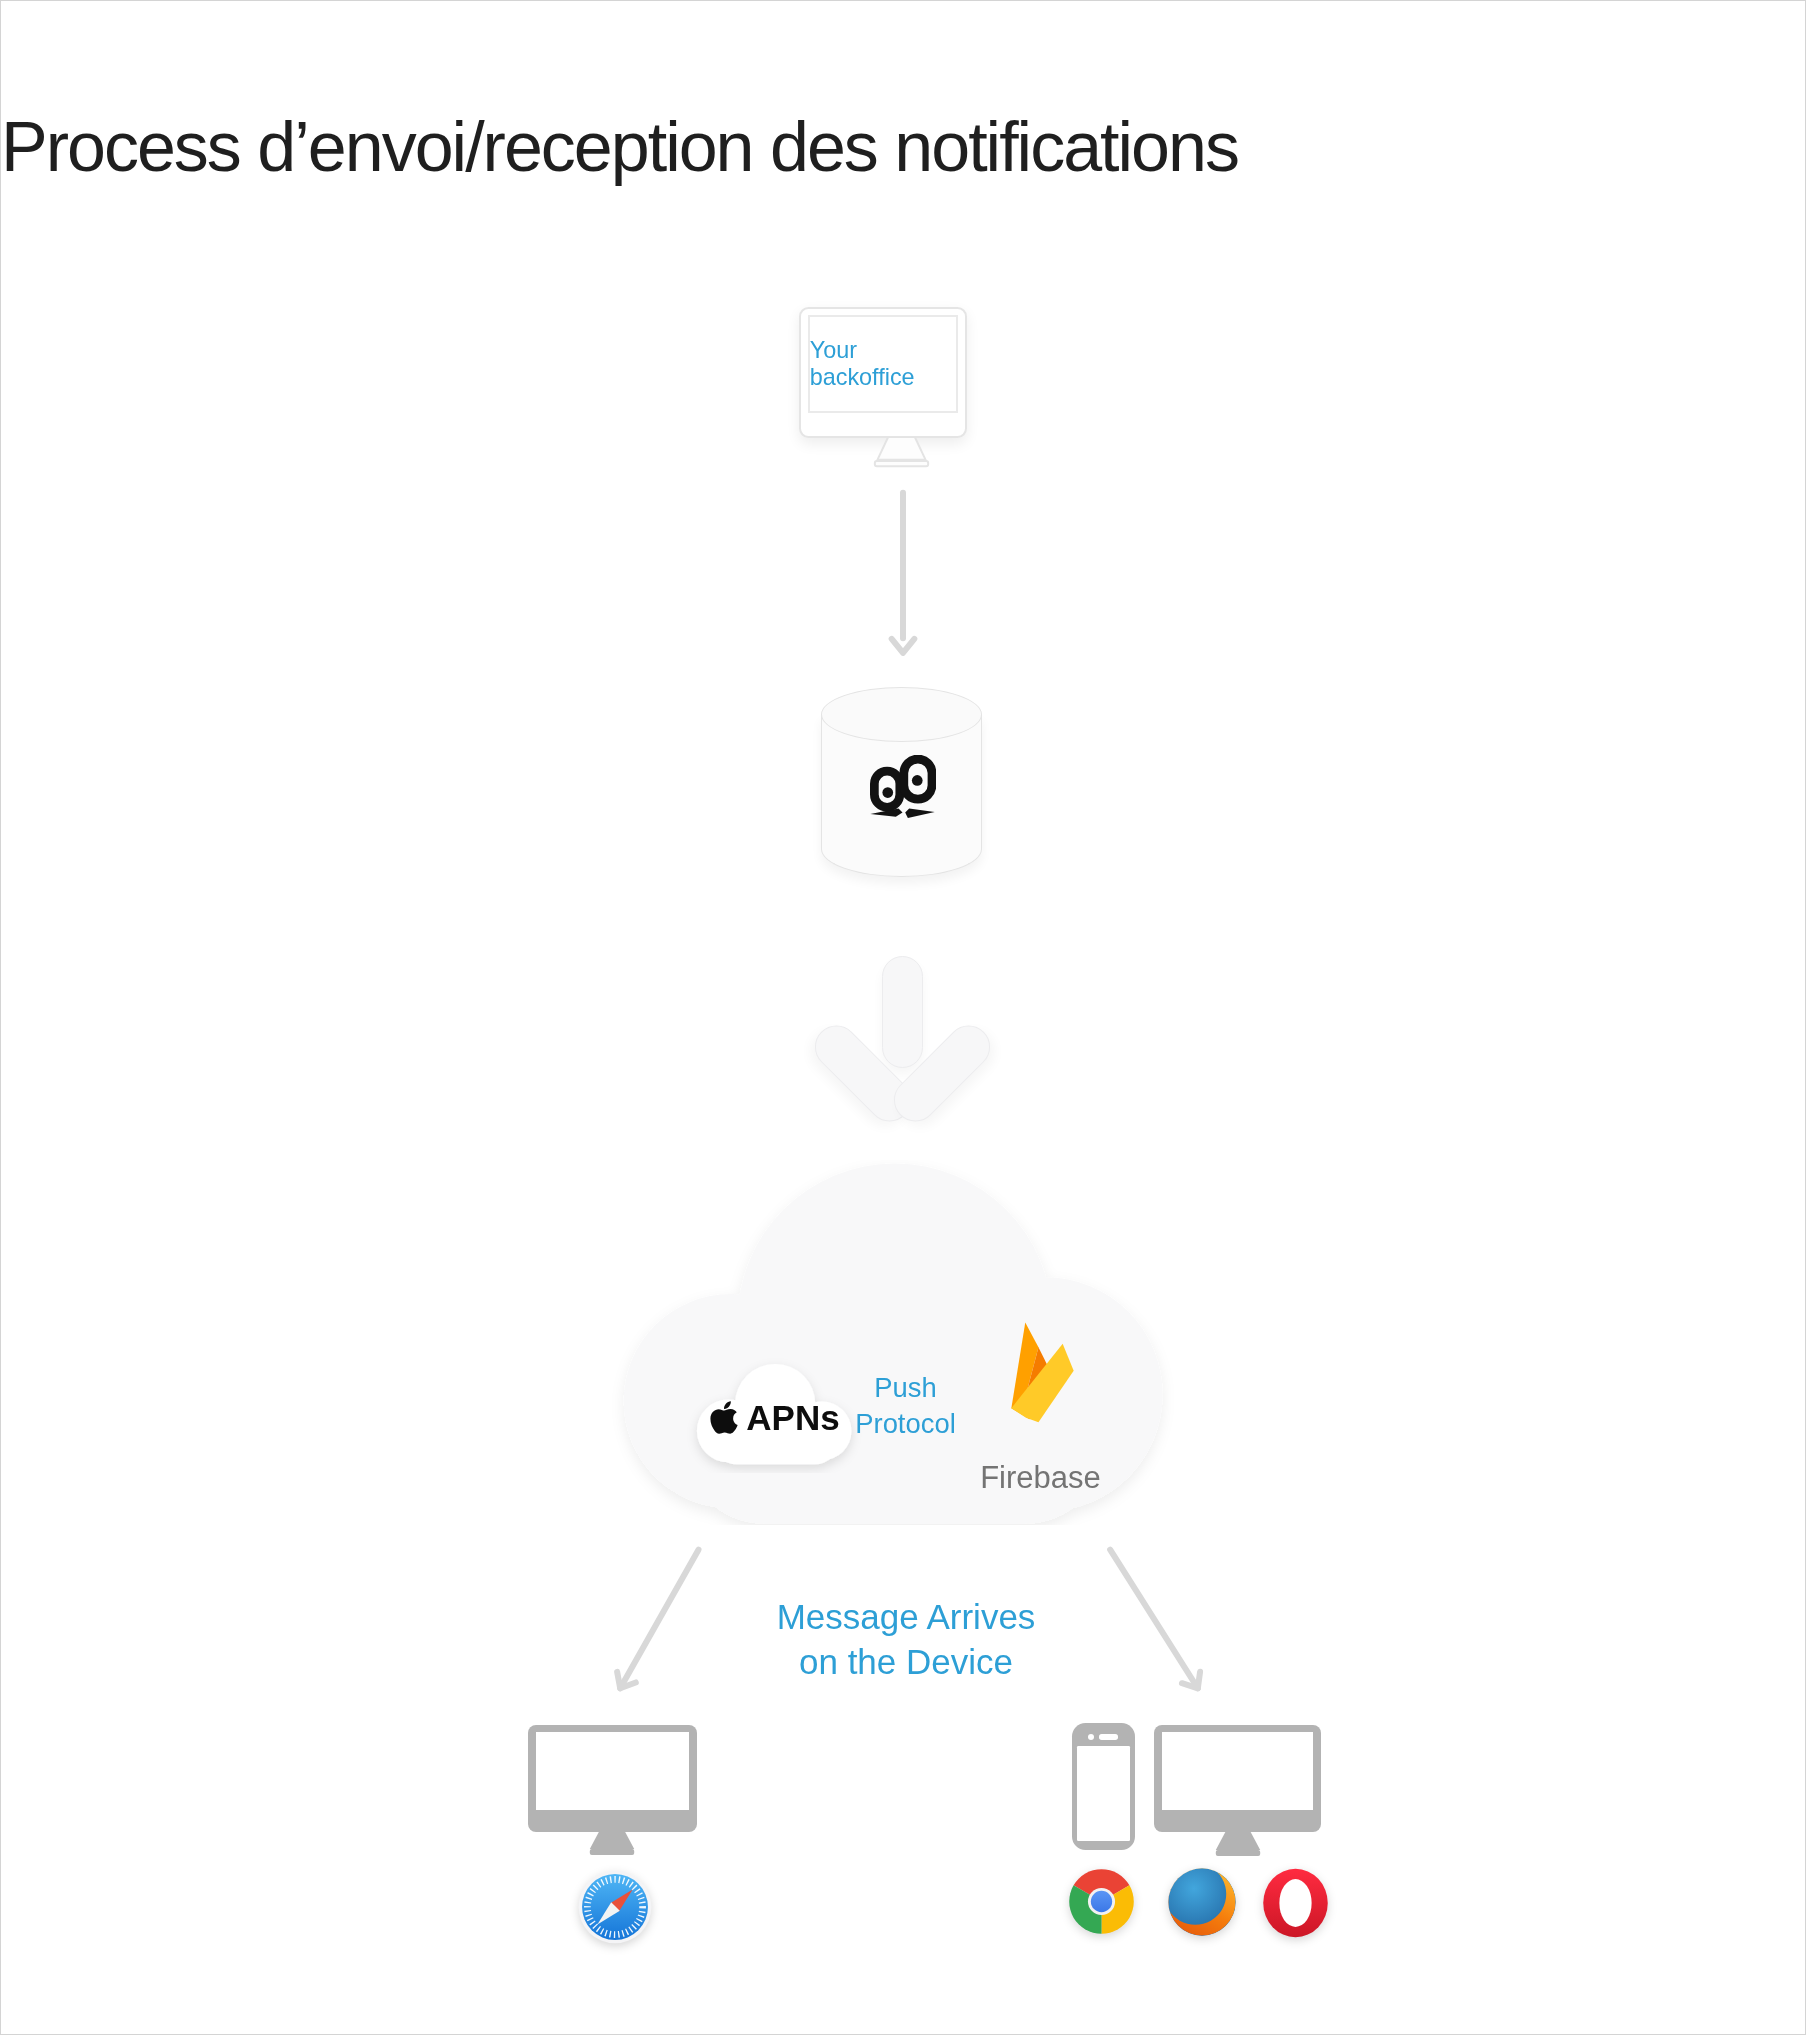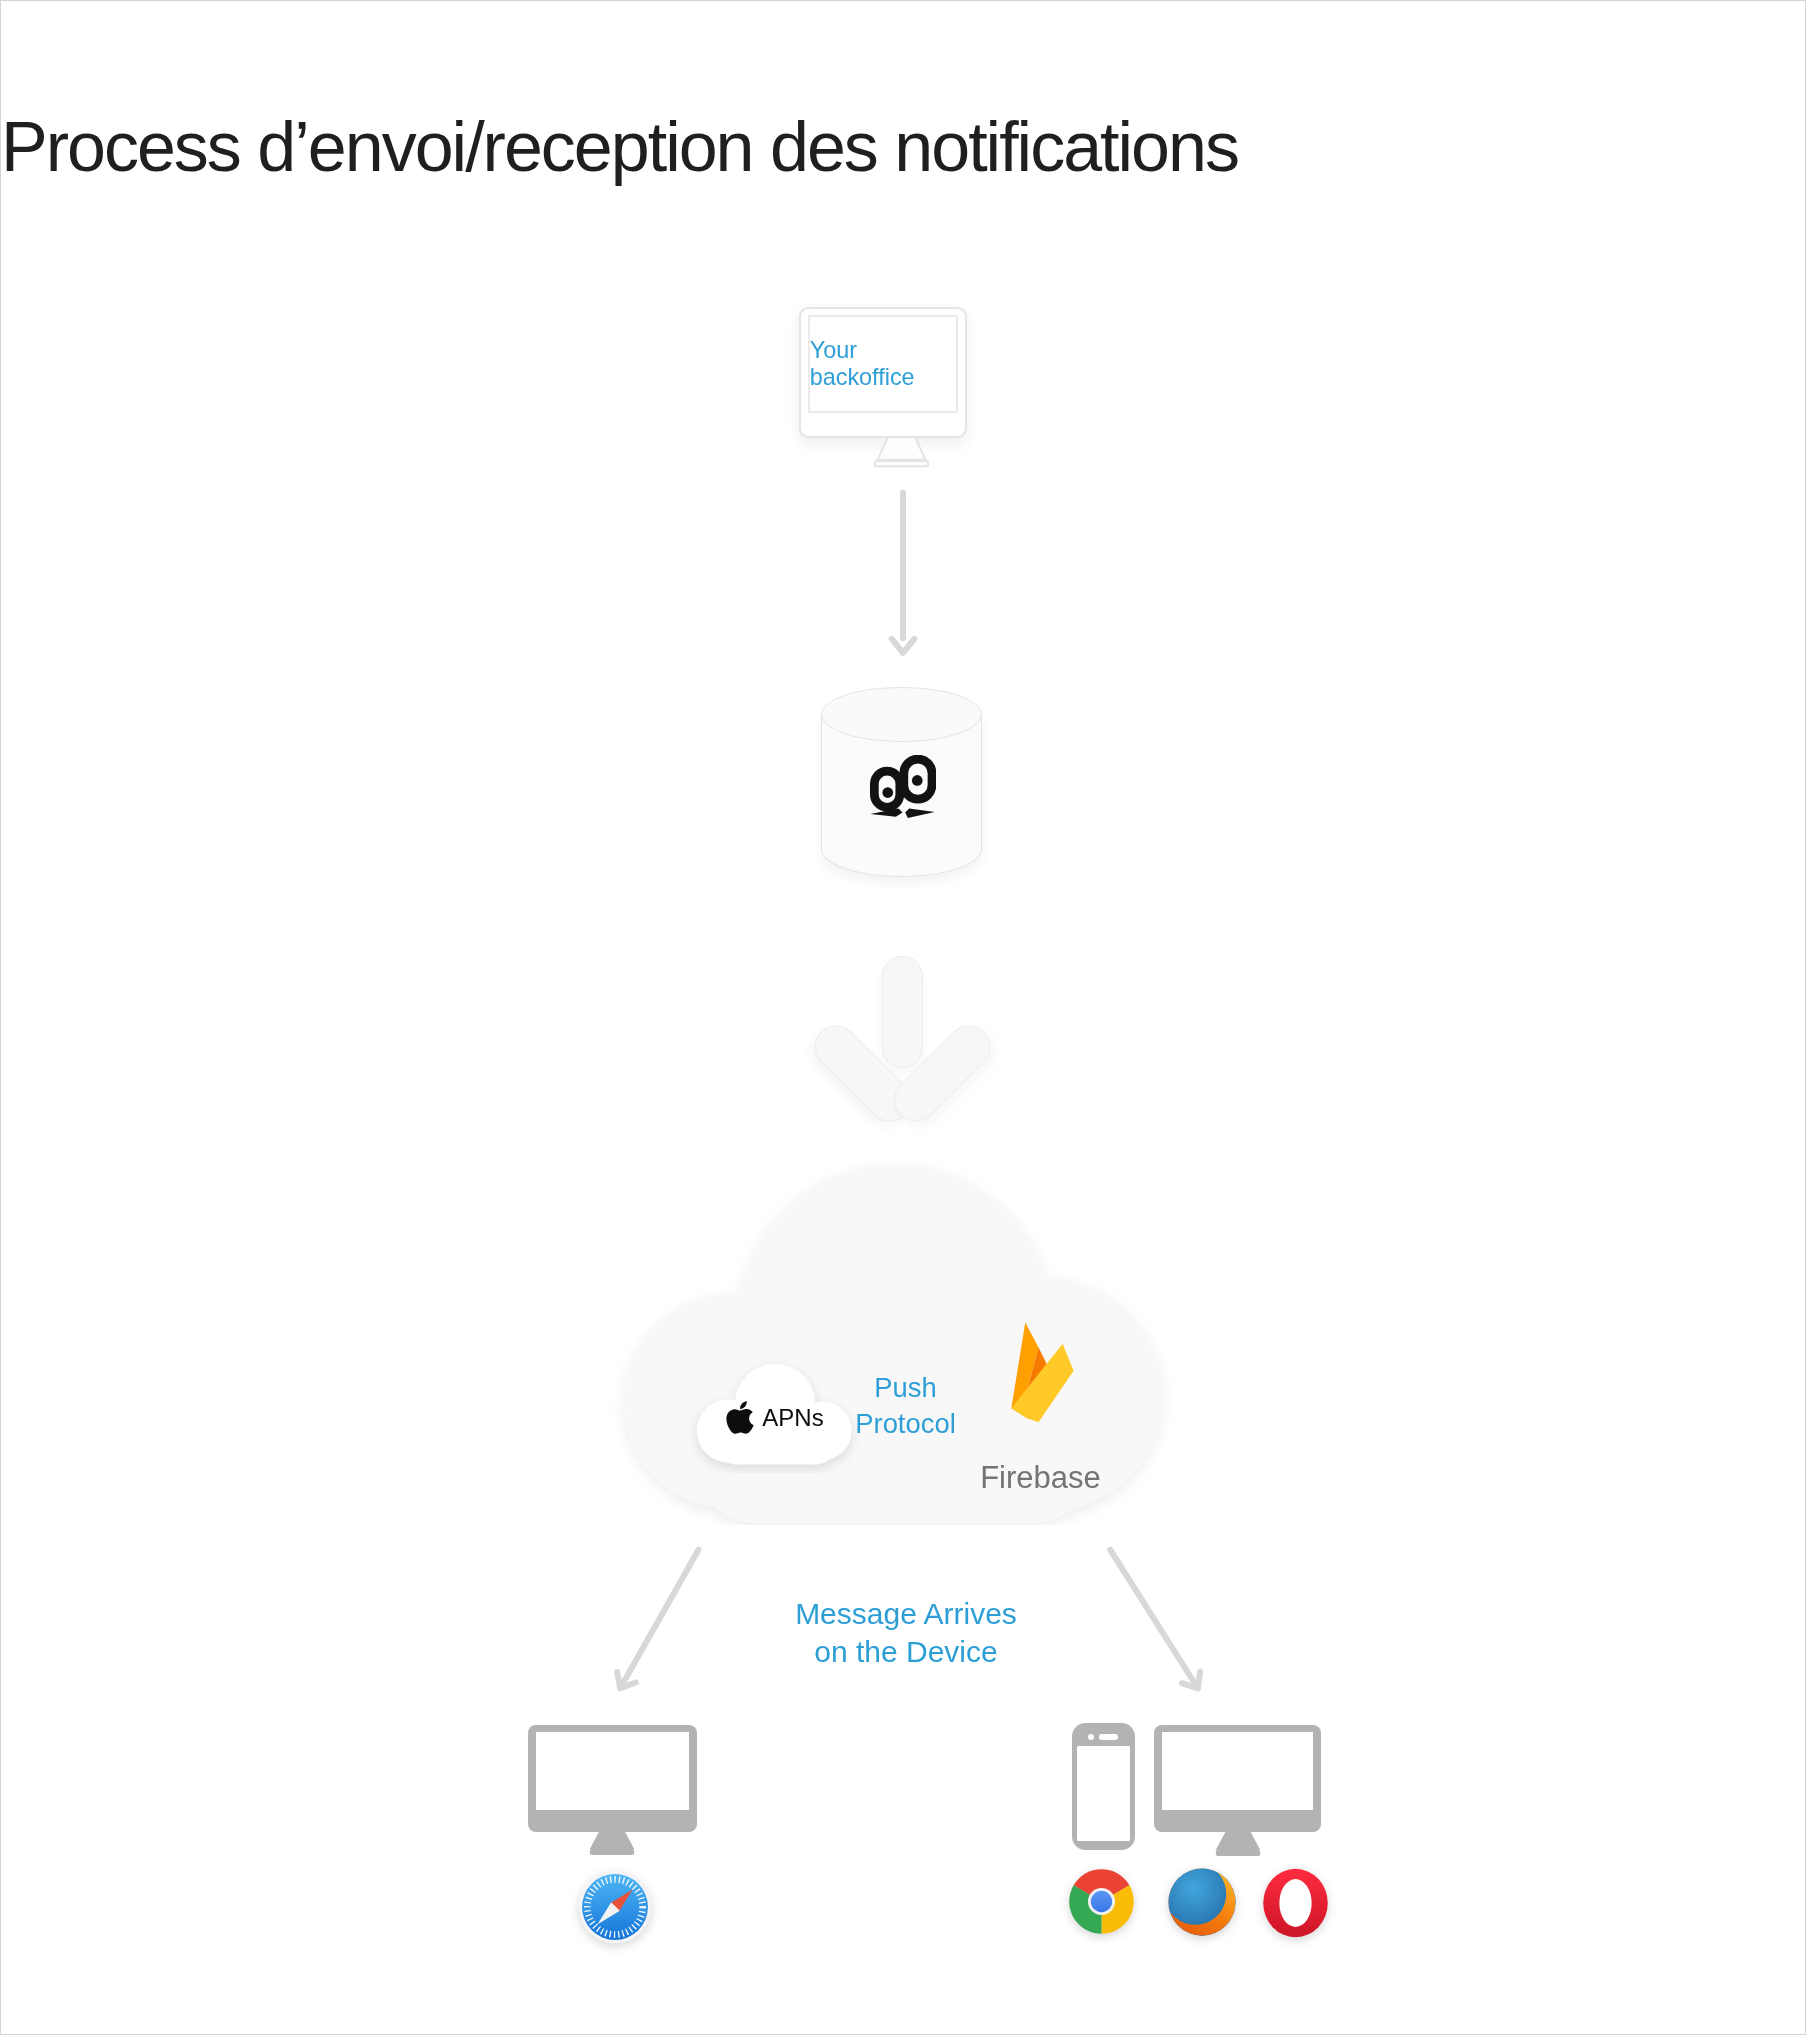--- a/index.html
+++ b/index.html
@@ -55,29 +55,29 @@
   .cloud-shape{position:absolute;left:606px;top:1159px;}
   .ps-label{
     position:absolute;left:804px;top:1369px;width:201px;text-align:center;
     font-size:27.4px;line-height:1.32;color:#2d9fd6;
   }
   .apns-cloud{position:absolute;left:679px;top:1355px;}
   .apns-row{
     position:absolute;left:692px;top:1397px;width:164px;height:39px;
     display:flex;align-items:center;justify-content:center;gap:8px;
   }
-  .apns-label{font-size:24px;font-weight:400;color:#0d0d0d;}
+  .apns-label{font-size:35px;font-weight:700;color:#0d0d0d;}
   .firebase-flame{position:absolute;left:992px;top:1317px;}
   .firebase-label{
     position:absolute;left:959px;top:1420px;width:161px;text-align:center;
     font-size:31px;color:#747474;margin-top:39px;
   }
   .message-label{
     position:absolute;left:771px;top:1594px;width:268px;text-align:center;
-    font-size:30px;line-height:1.28;color:#2d9fd6;
+    font-size:35px;line-height:1.28;color:#2d9fd6;
   }
   
   .dev-monitor{position:absolute;background:#b3b3b3;border-radius:8px;}
   .dev-screen{position:absolute;left:8px;top:7.4px;right:8px;bottom:22px;background:#fff;}
   .dev-stand{position:absolute;}
   .phone{
     position:absolute;left:1071px;top:1722px;width:63px;height:127px;
     background:#b3b3b3;border-radius:13.4px;
   }
   .phone-screen{position:absolute;left:5.4px;top:23px;right:5.4px;bottom:9.4px;background:#fff;border-radius:1.3px;}

